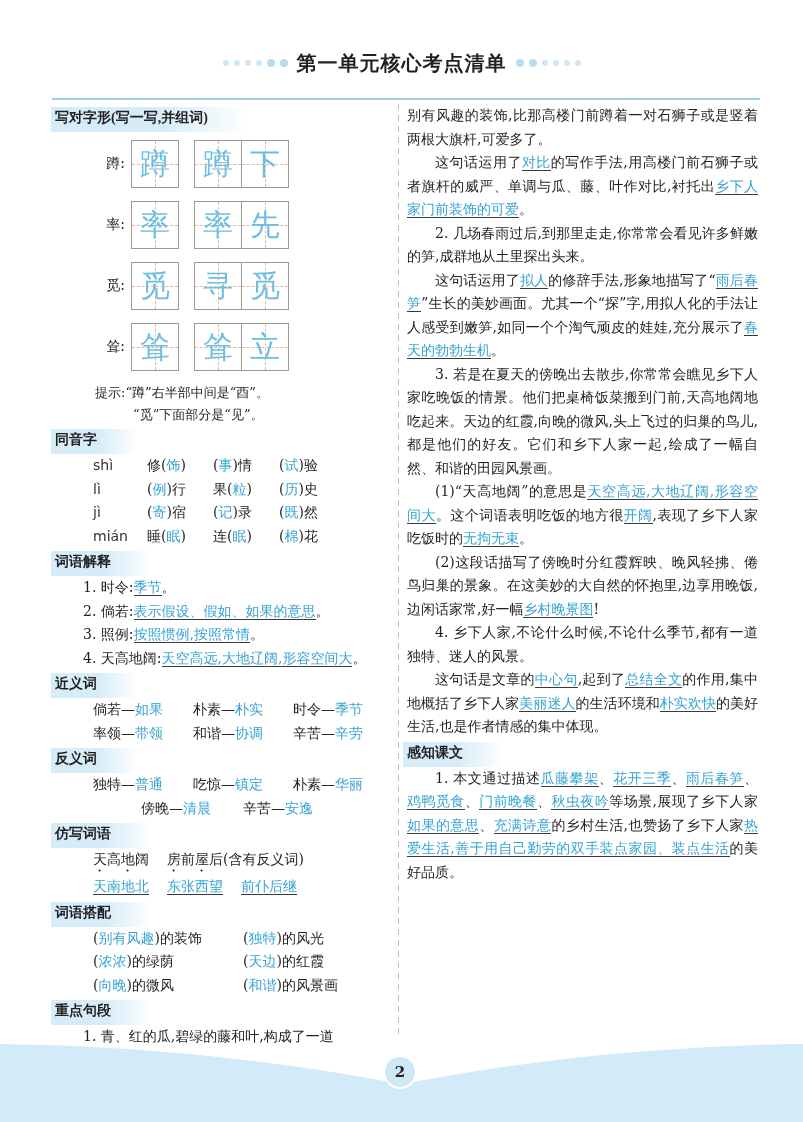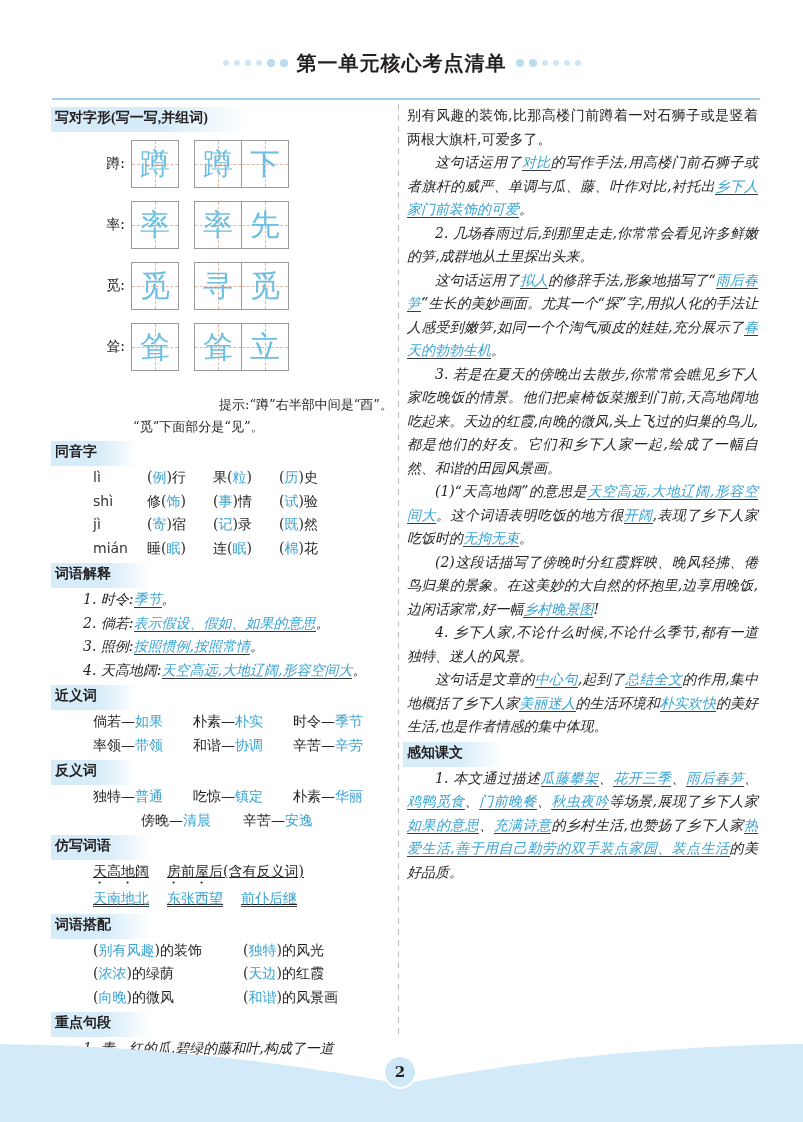--- a/index.html
+++ b/index.html
@@ -30,49 +30,49 @@
 
   .sec-head {
     display:inline-block; font-family:Liberation Serif, serif;
     font-size:14px; font-weight:bold; color:#231f20;
     padding:0 40px 4px 4px; margin-left:-4px;
     background:linear-gradient(to right,#d6ecf8 55%,rgba(214,236,248,0));
     line-height:21px; margin-top:3px;
   }
   .ans { color:#39a3d2; }
   .ul { color:#39a3d2; border-bottom:1.5px solid #3a3a3a; padding-bottom:0; }
-  .indent { text-indent:2em;font-style:italic; }
+  .indent { text-indent:2em; }
   p { margin:0; text-align:justify; }
 
   
   .grid-row { display:flex; align-items:center; height:58px; margin-top:3px; }
   .grid-label { width:70px; text-align:right; padding-right:4px; font-size:14px; }
   .box {
     width:46px; height:46px; border:1px solid #9a9a9a; position:relative;
     display:flex; align-items:center; justify-content:center;
     font-size:30px; color:#6cbfe2; background:#fff;
   }
   .box::before { content:""; position:absolute; left:0; right:0; top:50%; border-top:1px dashed #e4b8a8; }
   .box::after { content:""; position:absolute; top:0; bottom:0; left:50%; border-left:1px dashed #e4b8a8; }
   .box span { position:relative; z-index:1; }
   .box-pair { display:flex; margin-left:15px; }
   .box-pair .box + .box { border-left:none; }
 
   .hint { font-size:13px; line-height:22px; }
-  .hint1 { margin-left:40px; margin-top:18px;text-align:right; }
+  .hint1 { margin-left:40px; margin-top:6px; }
   .hint2 { margin-left:78px; }
 
   .homo-row { display:flex; font-size:14px; line-height:23.5px; padding-left:38px; }
   .homo-row .py { width:54px; font-family:"DejaVu Sans","Liberation Sans",sans-serif; color:#333; }
   .homo-row .c { width:66px; }
 
   .pair-row { display:flex; padding-left:38px; line-height:23.5px;justify-content:center; }
   .pair-row .pr { width:102px; }
 
-  .fang-row { padding-left:38px; line-height:23.5px;text-decoration:underline; }
+  .fang-row { padding-left:38px; line-height:23.5px; }
   .fang-row .gap { display:inline-block; width:18px; }
   .dotted { text-emphasis: dot; -webkit-text-emphasis: dot; text-emphasis-position: under; -webkit-text-emphasis-position: under; }
 
   .col-row { display:flex; padding-left:38px; line-height:23.5px; }
   .col-row .cc { width:170px; }
 
   .footer-bg {
     position:absolute; left:0; top:1044px; width:803px; height:78px;
   }
   .page-num {
@@ -168,30 +168,30 @@
         </div>
       </div>
     </div>
 
   <div class="hint hint1">提示:“蹲”右半部中间是“酉”。</div>
   <div class="hint hint2">“觅”下面部分是“见”。</div>
 
   <div class="sec-head">同音字</div>
   <div id="homo-rows">
       <div class="homo-row">
+        <span class="py">shì</span>
+        <span class="c">修(<span class="ans">饰</span>)</span>
+        <span class="c">(<span class="ans">事</span>)情</span>
+        <span class="c">(<span class="ans">试</span>)验</span>
+      </div>
+      <div class="homo-row">
         <span class="py">lì</span>
         <span class="c">(<span class="ans">例</span>)行</span>
         <span class="c">果(<span class="ans">粒</span>)</span>
         <span class="c">(<span class="ans">历</span>)史</span>
-      </div>
-      <div class="homo-row">
-        <span class="py">shì</span>
-        <span class="c">修(<span class="ans">饰</span>)</span>
-        <span class="c">(<span class="ans">事</span>)情</span>
-        <span class="c">(<span class="ans">试</span>)验</span>
       </div>
       <div class="homo-row">
         <span class="py">jì</span>
         <span class="c">(<span class="ans">寄</span>)宿</span>
         <span class="c">(<span class="ans">记</span>)录</span>
         <span class="c">(<span class="ans">既</span>)然</span>
       </div>
       <div class="homo-row">
         <span class="py">mián</span>
         <span class="c">睡(<span class="ans">眠</span>)</span>

